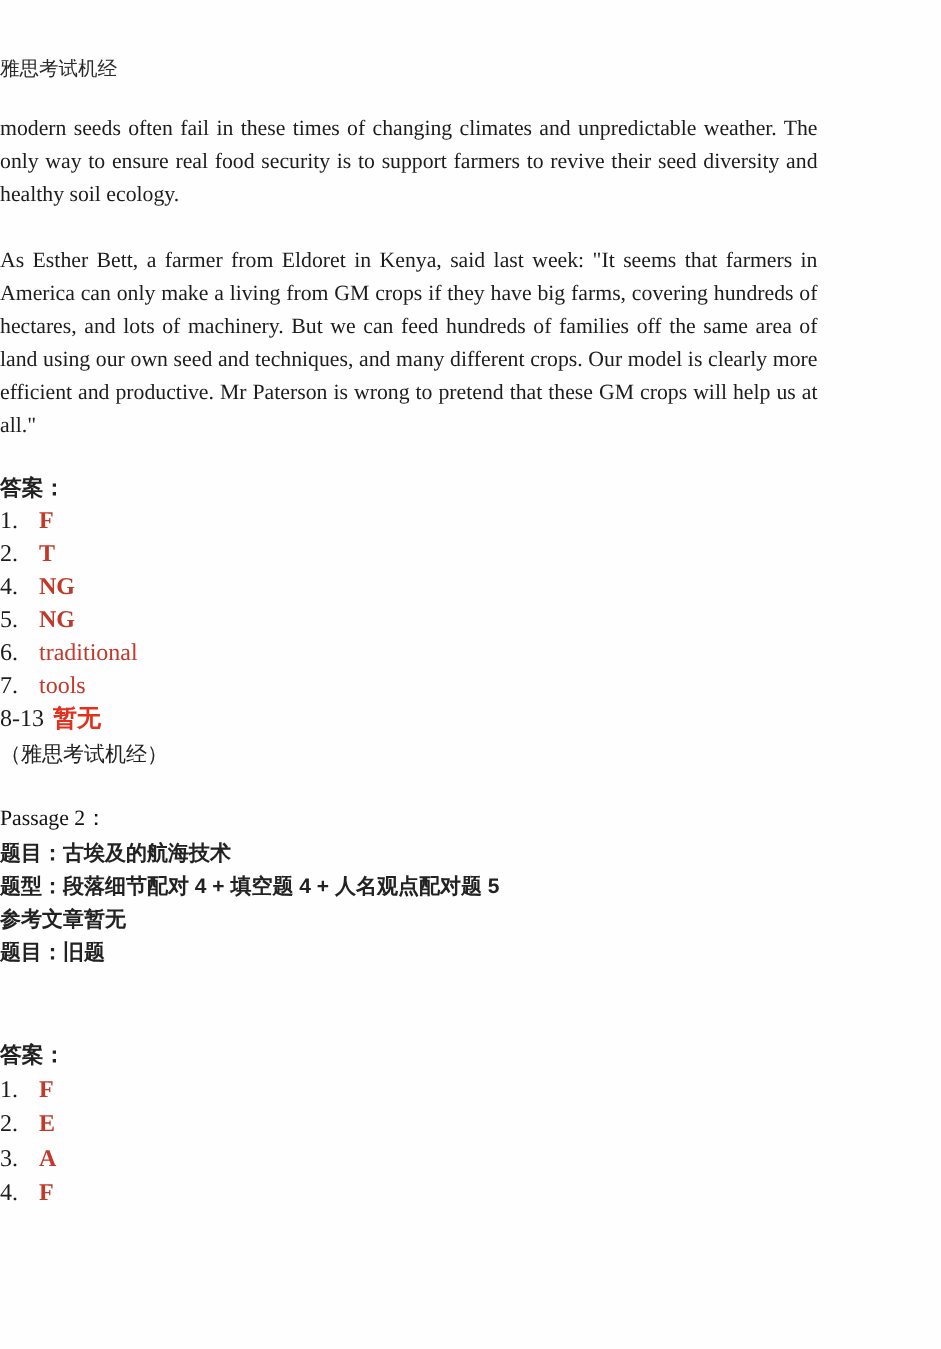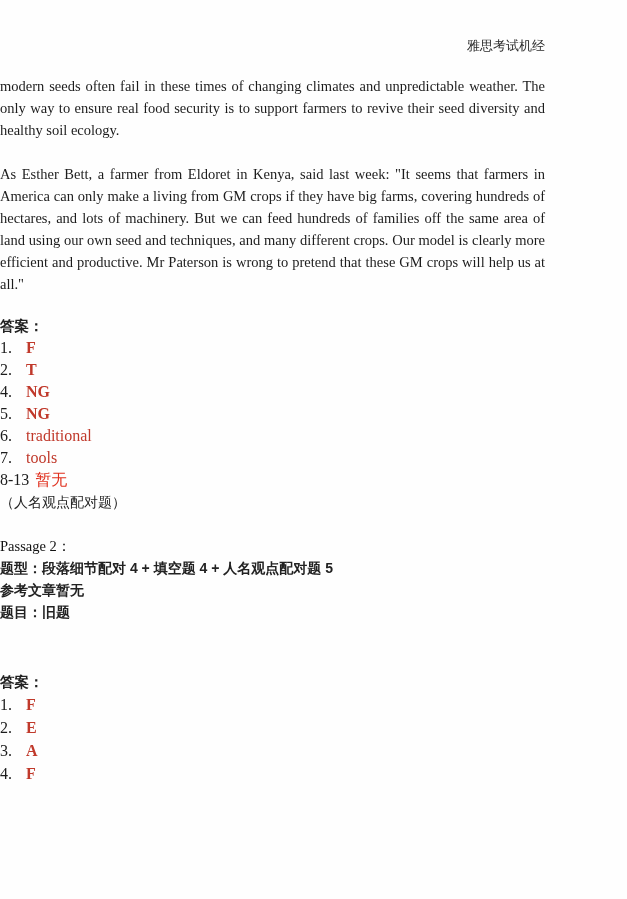--- a/index.html
+++ b/index.html
@@ -13,21 +13,20 @@
   }
   .page {
     position: relative;
     width: 627px;
     height: 899px;
     background: #fefefe;
   }
   .header-line {
     padding-top: 36px;
     padding-right: 82px;
-    text-align: right;
     font-family: "Liberation Sans", sans-serif;
     font-size: 13px;
     line-height: 19px;
     color: #2a2a2a;
   }
   .content {
     padding-right: 82px;
   }
   .body-para {
     margin-top: 20px;
@@ -58,21 +57,21 @@
     color: #1c1c1c;
   }
   .ans-val {
     color: #c0392b;
     font-weight: bold;
   }
   .ans-val.word { font-weight: normal; margin-top: 45px; }
   .ans-range { color: #1c1c1c; }
   .ans-zanwu {
     font-family: "Liberation Sans", sans-serif;
-    font-weight: normal;
+    font-weight: bold;
     color: #e0301e;
     margin-left: 6px;
   }
   .ans-note {
     font-family: "Liberation Sans", sans-serif;
     font-size: 14px;
     line-height: 22px;
     color: #222;
   }
 
@@ -124,25 +123,26 @@
         <span class="ans-num">6.</span><span class="ans-val word">traditional</span>
       </div>
       <div class="ans-row">
         <span class="ans-num">7.</span><span class="ans-val word">tools</span>
       </div>
 
       <div class="ans-row">
         <span class="ans-range">8-13</span><span class="ans-zanwu">暂无</span>
       </div>
 
-      <div class="ans-note">（人名观点配对题）</div>
+      <div class="ans-note">（雅思考试机经）</div>
     </div>
 
     <div class="passage-block">
       <div class="passage-title">Passage 2：</div>
+      <div class="cn-line">题目：古埃及的航海技术</div>
       <div class="cn-line">题型：段落细节配对 4 + 填空题 4 + 人名观点配对题 5</div>
       <div class="cn-line light">参考文章暂无</div>
       <div class="cn-line">题目：旧题</div>
     </div>
 
     <div class="answers answers-2">
       <div class="answers-heading">答案：</div>
 
       <div class="ans-row">
         <span class="ans-num">1.</span><span class="ans-val">F</span>

